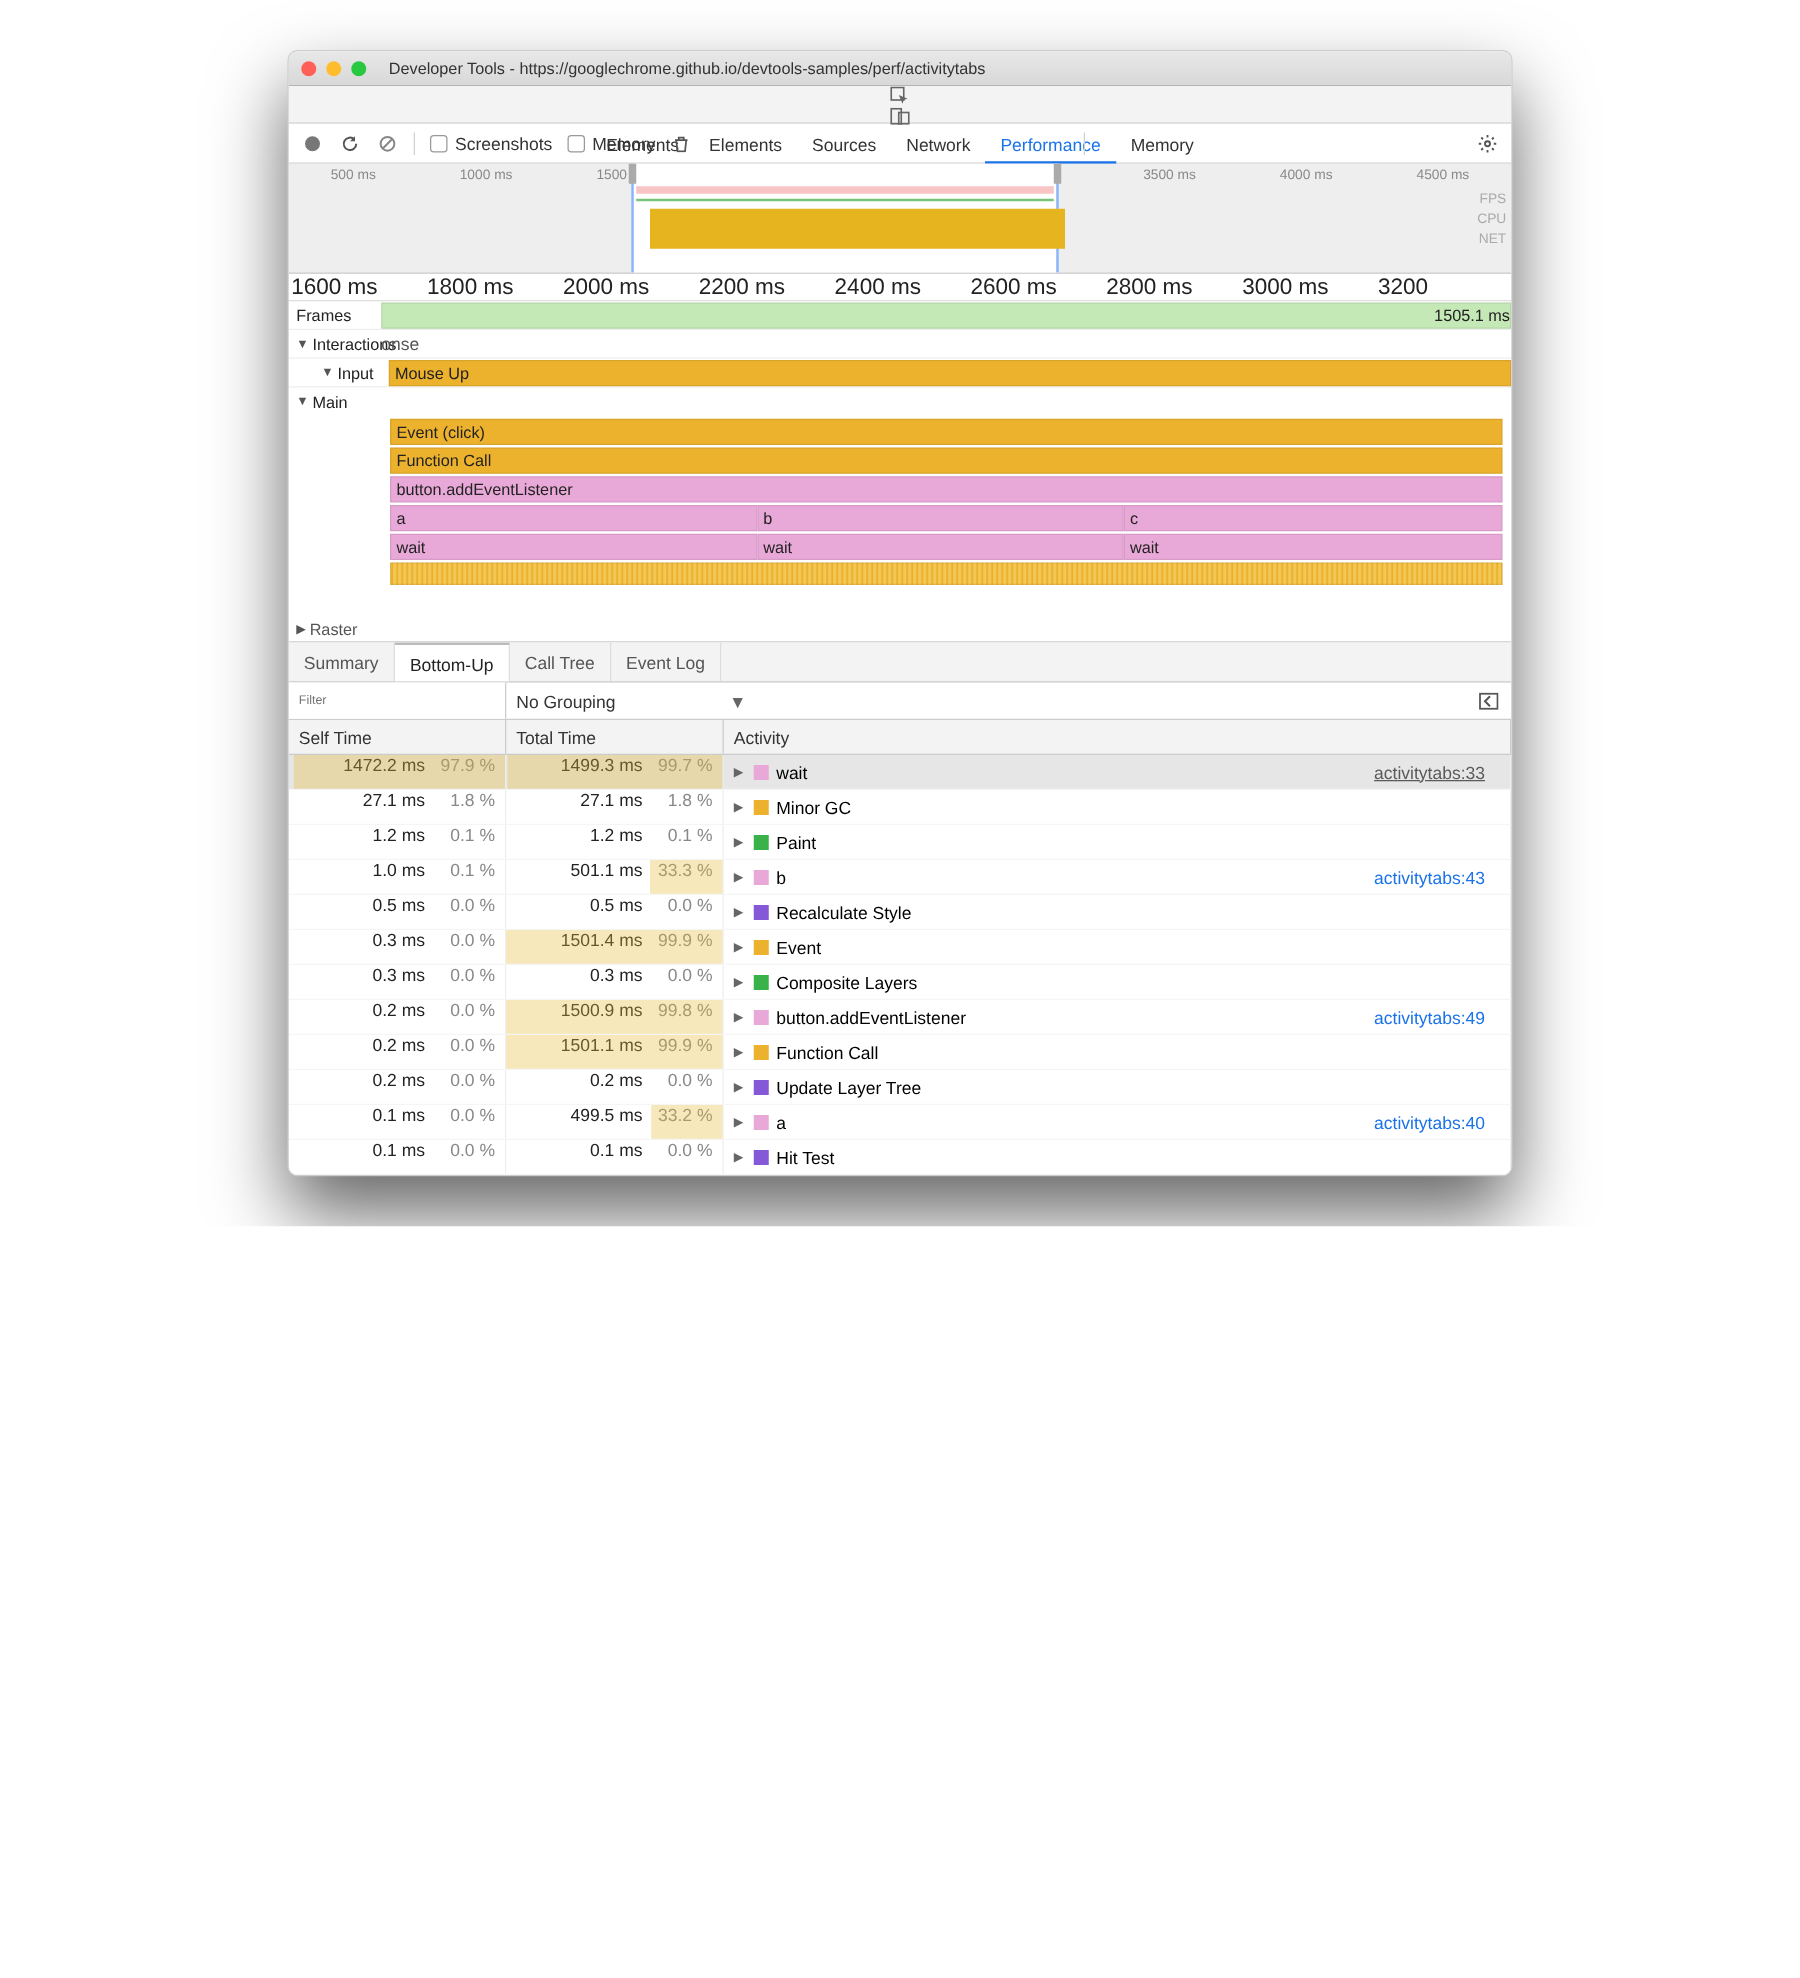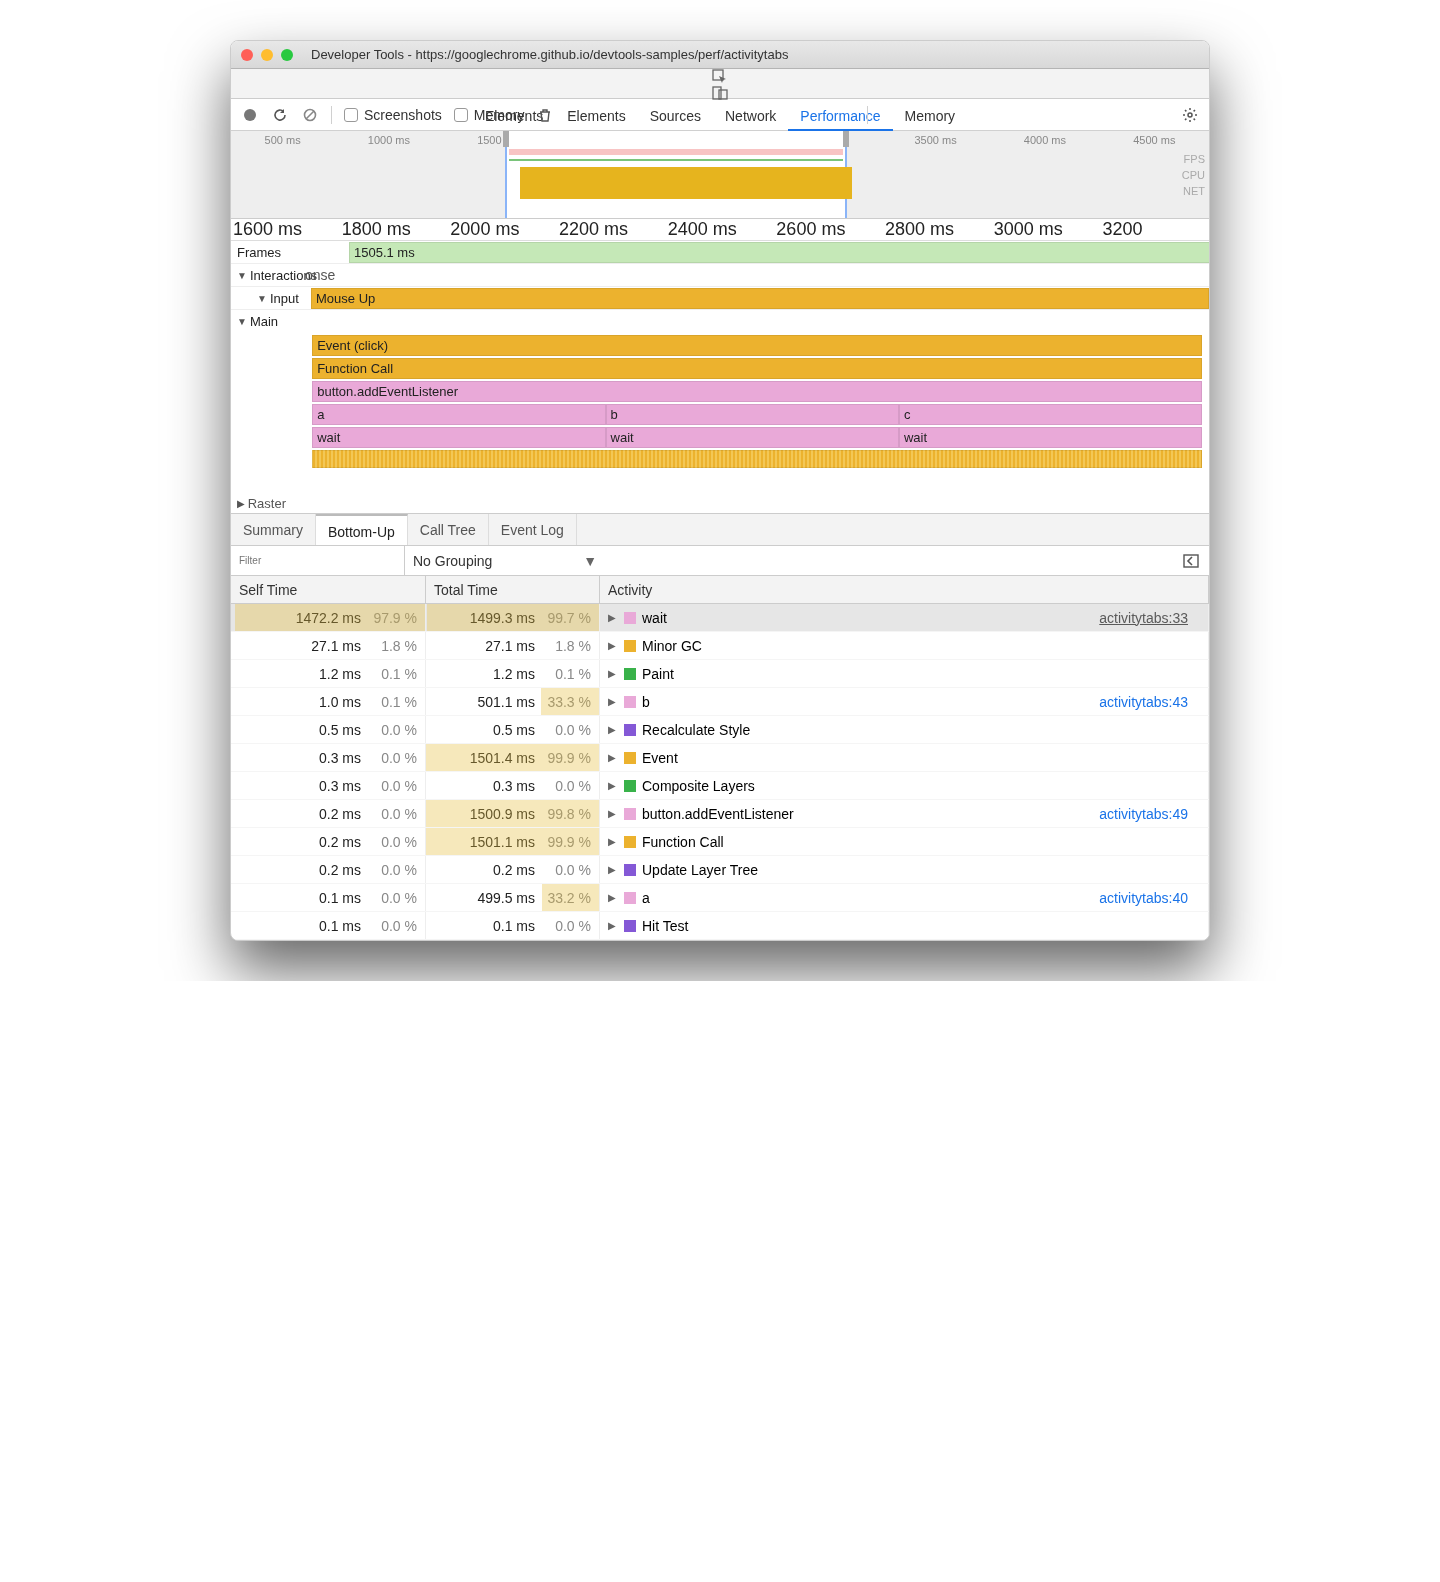--- a/index.html
+++ b/index.html
@@ -98,25 +98,25 @@
   .btab{padding:0 12px;line-height:32px;color:#555;cursor:pointer;border-right:1px solid #ddd;}
   .btab.active{background:#fff;color:#222;border-top:2px solid #bbb;}
   
   .filterrow{display:flex;height:30px;border-bottom:1px solid #ccc;}
   .filterinput{width:174px;border:none;border-right:1px solid #ccc;padding:0 8px;font-size:10px;color:#888;outline:none;}
   .grouping{flex:0 0 200px;display:flex;align-items:center;padding:0 8px;font-size:14px;color:#333;justify-content:space-between;}
   .panel-icon{margin-left:auto;padding:0 10px;display:flex;align-items:center;color:#555;cursor:pointer;}
   
   .thead{display:flex;height:28px;background:#f3f3f3;border-bottom:1px solid #ccc;font-size:14px;color:#333;}
   .tcol{display:flex;align-items:center;padding:0 8px;border-right:1px solid #ccc;}
-  .c-self{width:195px;} .c-total{width:174px;} .c-act{flex:1;}
+  .c-self{width:174px;} .c-total{width:174px;} .c-act{flex:1;}
   .tbody{}
   .trow{display:flex;height:28px;font-size:14px;border-bottom:1px solid #f5f5f5;}
   .trow.sel{background:#e6e6e6;}
-  .tcell{display:flex;align-items:center;padding:0 8px;border-right:1px solid #eee;position:relative;}
+  .tcell{display:flex;padding:0 8px;border-right:1px solid #eee;position:relative;}
   .ms{flex:1;text-align:right;color:#222;}
   .pct{width:56px;text-align:right;color:#888;padding-left:6px;}
   .hl{position:absolute;right:0;top:0;bottom:0;background:rgba(230,190,60,0.35);}
   .act{display:flex;align-items:center;gap:6px;flex:1;}
   .act .chev{font-size:10px;color:#666;width:10px;}
   .swatch{width:12px;height:12px;display:inline-block;}
   .sw-pink{background:#e9a9d8;} .sw-orange{background:#ecb22e;} .sw-green{background:#39b24a;}
   .sw-purple{background:#8458d6;}
   .link{color:#1a73e8;cursor:pointer;}
   .link.u{color:#5a5a5a;text-decoration:underline;}
@@ -240,21 +240,21 @@
         <span>2400 ms</span>
         <span>2600 ms</span>
         <span>2800 ms</span>
         <span>3000 ms</span>
         <span>3200</span>
       </div>
 
     <div class="lane">
       <div class="lane-label">Frames</div>
       <div class="lane-content">
-          <div class="bar green" style="left:0;width:100%;justify-content:flex-start;margin-left:44px;">
+          <div class="bar green" style="left:0;width:100%;justify-content:flex-end;">
             <span>1505.1 ms</span>
           </div>
         </div>
     </div>
 
     <div class="lane">
       <div class="lane-label">
           <span class="tri">▼</span>
           <span>Interactions</span>
         </div>

